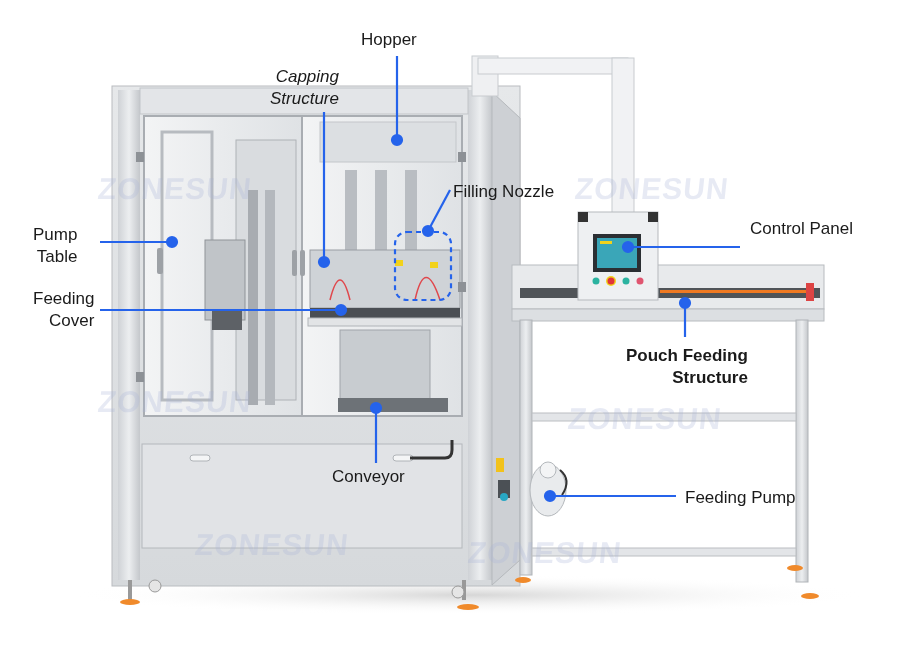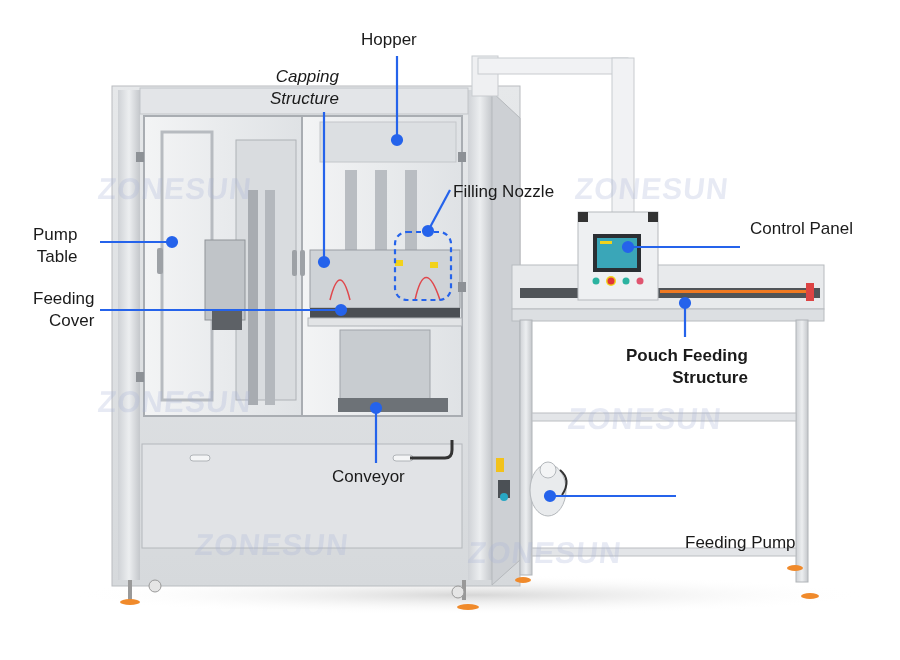--- a/index.html
+++ b/index.html
@@ -190,17 +190,17 @@
   <div class="label" style="left:750px; top:218px;">
     <span>Control Panel</span>
   </div>
   <div class="label" style="left:626px; top:345px;font-weight:bold;">
     <span class="l2">Pouch Feeding</span>
     <span class="l2">Structure</span>
   </div>
   <div class="label" style="left:332px; top:466px;">
     <span>Conveyor</span>
   </div>
-  <div class="label" style="left:685px; top:487px;margin-top:45px;">
+  <div class="label" style="left:685px; top:487px;">
     <span>Feeding Pump</span>
   </div>
 
 </div>
 
 </body></html>

